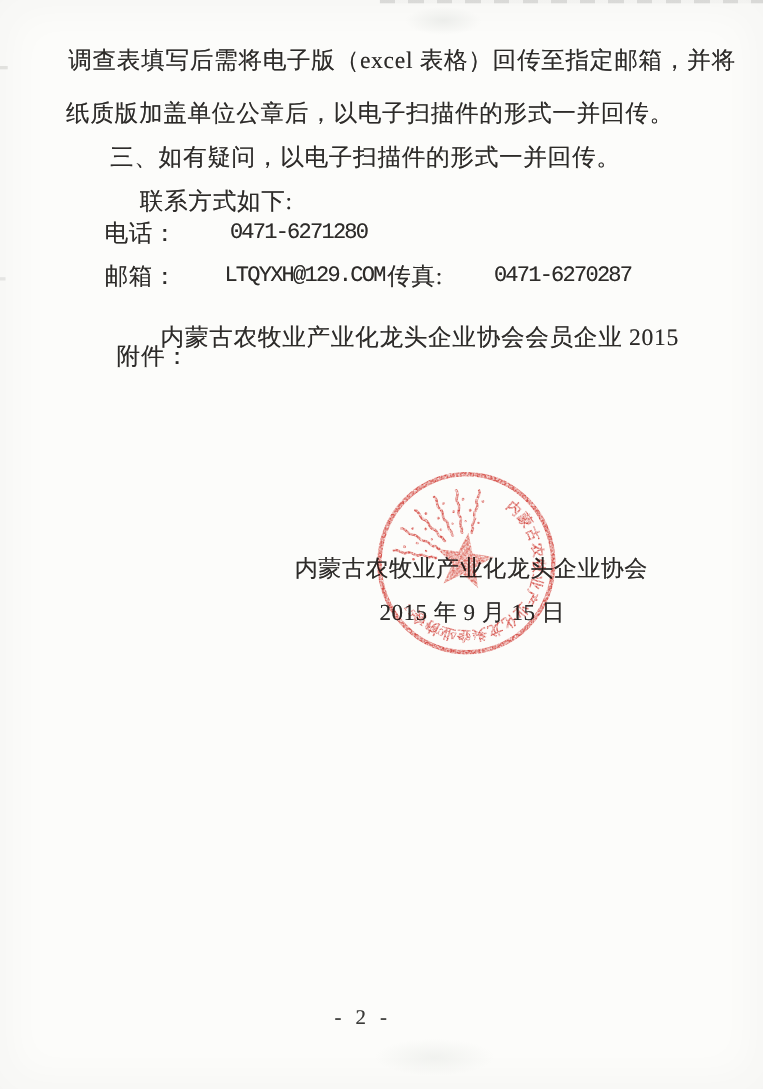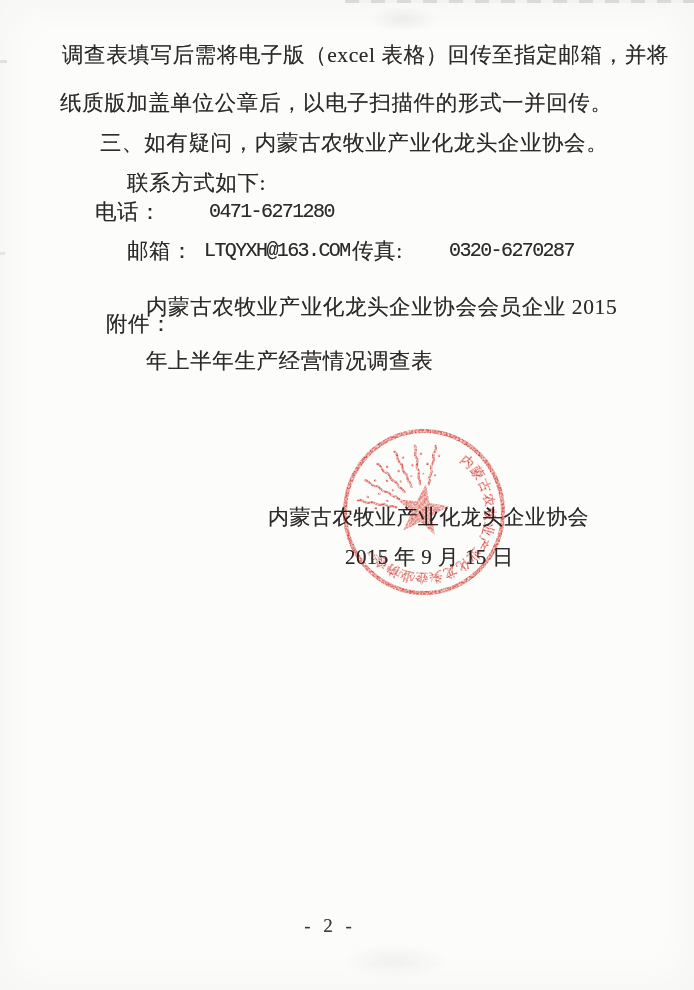--- a/index.html
+++ b/index.html
@@ -65,34 +65,33 @@
 <div class="page">
 
   <div class="artifact streak-top"></div>
   <div class="artifact smudge-a"></div>
   <div class="artifact smudge-b"></div>
   <div class="artifact speck1"></div>
   <div class="artifact speck2"></div>
 
   <div class="t" style="left:60px;top:88px;">纸质版加盖单位公章后，以电子扫描件的形式一并回传。</div>
   <div class="t" style="left:62px;top:40px;">调查表填写后需将电子版（excel 表格）回传至指定邮箱，并将</div>
-  <div class="t" style="left:100px;top:128px;">三、如有疑问，内蒙古农牧业产业化龙头企业协会。</div>
+  <div class="t" style="left:100px;top:128px;">三、如有疑问，以电子扫描件的形式一并回传。</div>
   <div class="t" style="left:99px;top:168px;margin-left:28px;">联系方式如下:</div>
 
   <div class="t" style="left:95px;top:197px;">电话：</div>
   <div class="t mono" style="left:177px;top:200px;">0471-6271280</div>
 
-  <div class="t" style="left:95px;top:236px;margin-left:32px;">邮箱：</div>
-  <div class="t mono" style="left:172px;top:239px;">LTQYXH@163.COM</div>
+  <div class="t" style="left:95px;top:236px;">邮箱：</div>
+  <div class="t mono" style="left:172px;top:239px;">LTQYXH@129.COM</div>
   <div class="t" style="left:352px;top:236px;">传真:</div>
-  <div class="t mono" style="left:417px;top:239px;">0320-6270287</div>
+  <div class="t mono" style="left:417px;top:239px;">0471-6270287</div>
 
   <div class="t" style="left:106px;top:309px;">附件：</div>
   <div class="t" style="left:146px;top:292px;">内蒙古农牧业产业化龙头企业协会会员企业 2015</div>
-  <div class="t" style="left:146px;top:346px;">年上半年生产经营情况调查表</div>
 
   <div class="t sig" style="left:268px;top:503px;">内蒙古农牧业产业化龙头企业协会</div>
   <div class="t sig" style="left:345px;top:543px;text-align:center;">2015 年 9 月 15 日</div>
 
   <svg class="seal" width="174" height="176" viewBox="0 0 174 176">
     <defs>
       <filter id="ink" x="-15%" y="-15%" width="130%" height="130%">
         <feTurbulence type="fractalNoise" baseFrequency="0.55" numOctaves="2" seed="7" result="n"></feTurbulence>
         <feColorMatrix in="n" type="matrix" values="0 0 0 0 0  0 0 0 0 0  0 0 0 0 0  0 0 0 1.5 -0.15" result="mask"></feColorMatrix>
         <feComposite in="SourceGraphic" in2="mask" operator="in"></feComposite>

